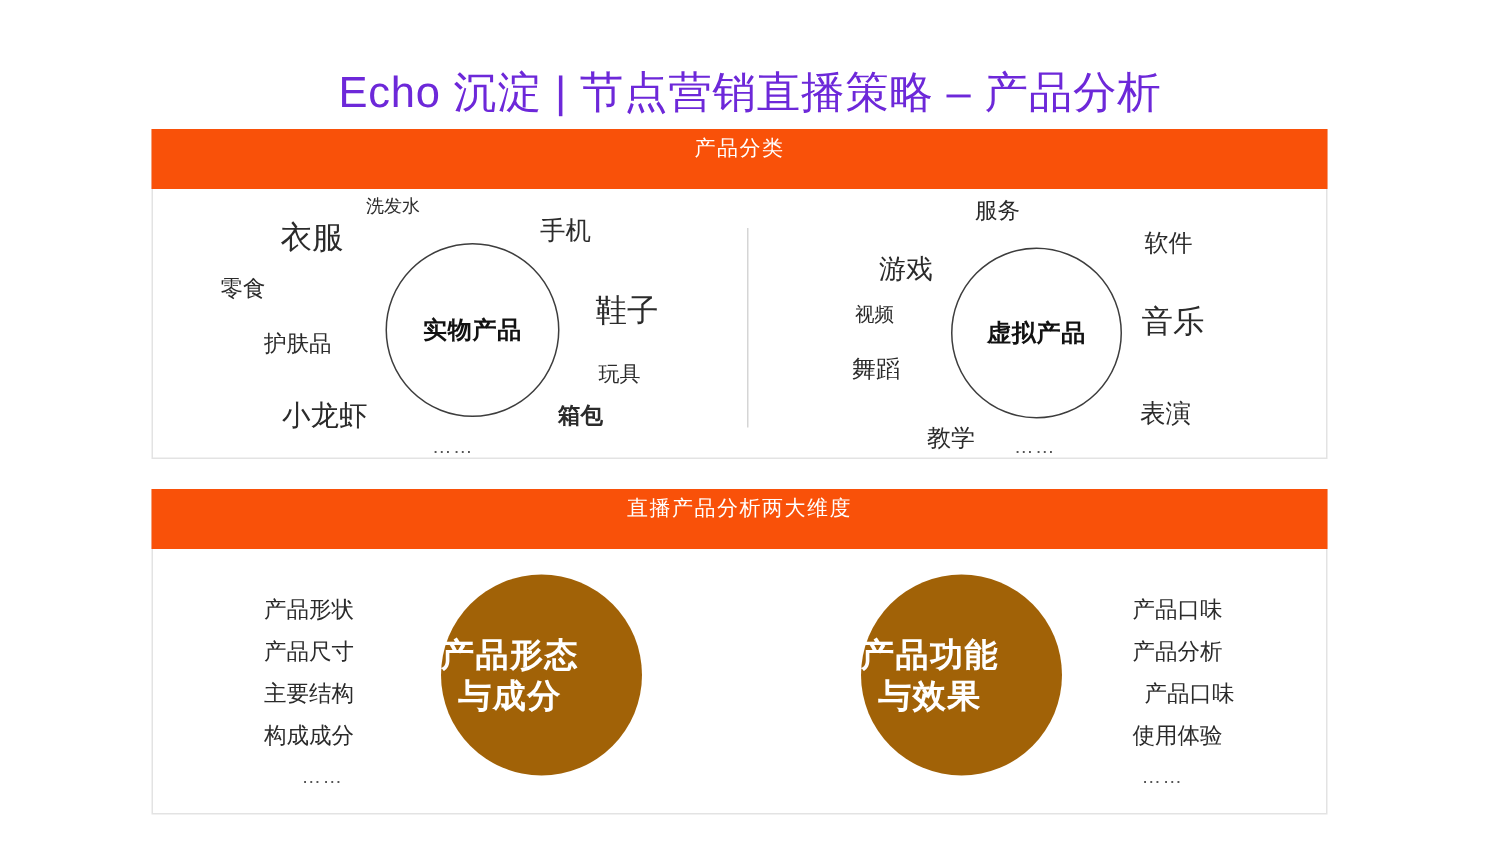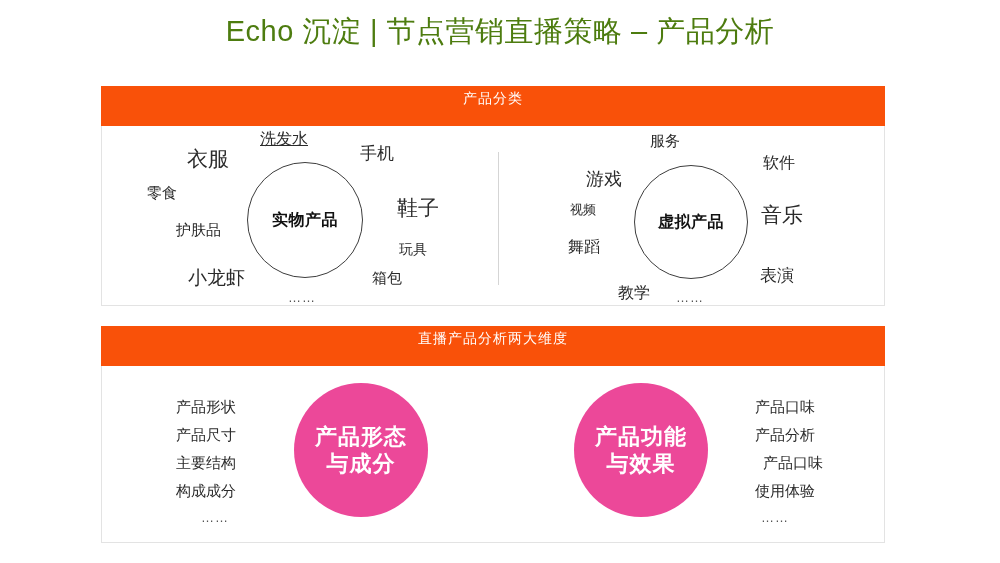--- a/index.html
+++ b/index.html
@@ -12,28 +12,28 @@
     height: 563px;
     position: relative;
     overflow: hidden;
     font-family: "Liberation Sans", "DejaVu Sans", sans-serif;
     color: #231f20;
   }
 
   
   #page-title {
     position: absolute;
-    top: 12px;
+    top: 42px;
     left: 0;
     width: 1000px;
     text-align: center;
     font-size: 29px;
     font-weight: 400;
     letter-spacing: 0.5px;
-    color: #4d7c0f;
+    color: #6d28d9;
     white-space: nowrap;
   }
 
   
   .panel {
     position: absolute;
     left: 101px;
     width: 784px;
     background: #ffffff;
     border: 1px solid #e3e3e3;
@@ -100,24 +100,23 @@
     height: 133px;
     background: #d5d5d5;
   }
 
   
   .disc {
     position: absolute;
     width: 134px;
     height: 134px;
     border-radius: 50%;
-    background: #ec4899;
+    background: #a16207;
     display: flex;
     align-items: center;
-    justify-content: center;
     text-align: center;
   }
   .disc .disc-label {
     color: #ffffff;
     font-size: 22px;
     font-weight: 700;
     line-height: 1.25;
     letter-spacing: 1px;
   }
   #disc-form   { left: 294px; top: 383px; }
@@ -144,33 +143,33 @@
 <body>
 
 <div id="page-title">Echo 沉淀 | 节点营销直播策略 – 产品分析</div>
 
 <div class="panel" id="panel-classification"></div>
 <div class="panel-header" id="header-classification">产品分类</div>
 
 <div id="cluster-divider"></div>
 
 <div class="cluster" id="cluster-physical">
-  <div class="circle-outline" style="left:247px; top:162px; width:116px; height:116px;">
+  <div class="circle-outline" style="left:257px; top:162px; width:116px; height:116px;">
     <span class="core-label">实物产品</span>
   </div>
 
-  <span class="kw" style="left:260px; top:131px; font-size:16px;text-decoration:underline;">洗发水</span>
+  <span class="kw" style="left:244px; top:131px; font-size:12px;">洗发水</span>
   <span class="kw" style="left:187px; top:148px; font-size:21px;">衣服</span>
   <span class="kw" style="left:147px; top:185px; font-size:15px;">零食</span>
   <span class="kw" style="left:176px; top:223px; font-size:15px;font-family:Liberation Serif, serif;">护肤品</span>
   <span class="kw" style="left:188px; top:268px; font-size:19px;">小龙虾</span>
   <span class="kw" style="left:360px; top:145px; font-size:17px;">手机</span>
   <span class="kw" style="left:397px; top:197px; font-size:21px;">鞋子</span>
   <span class="kw" style="left:399px; top:242px; font-size:14px;">玩具</span>
-  <span class="kw" style="left:372px; top:270px; font-size:15px;">箱包</span>
+  <span class="kw" style="left:372px; top:270px; font-size:15px;font-weight:bold;">箱包</span>
   <span class="ellipsis" style="left:288px; top:291px;">……</span>
 </div>
 
 <div class="cluster" id="cluster-virtual">
   <div class="circle-outline" style="left:634px; top:165px; width:114px; height:114px;">
     <span class="core-label">虚拟产品</span>
   </div>
 
   <span class="kw" style="left:650px; top:133px; font-size:15px;">服务</span>
   <span class="kw" style="left:586px; top:170px; font-size:18px;">游戏</span>

